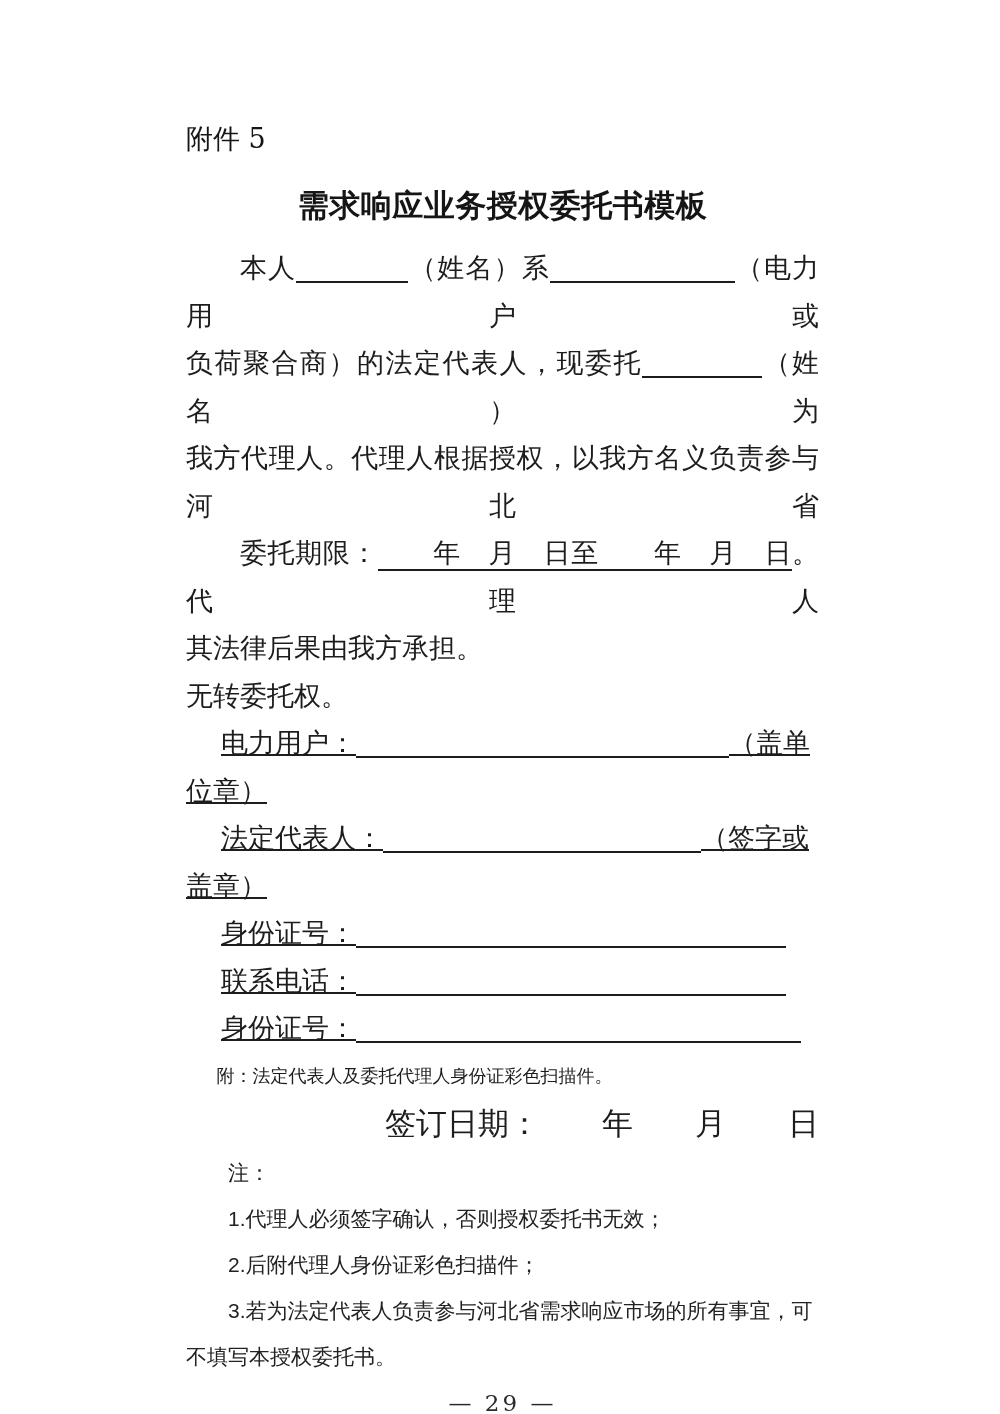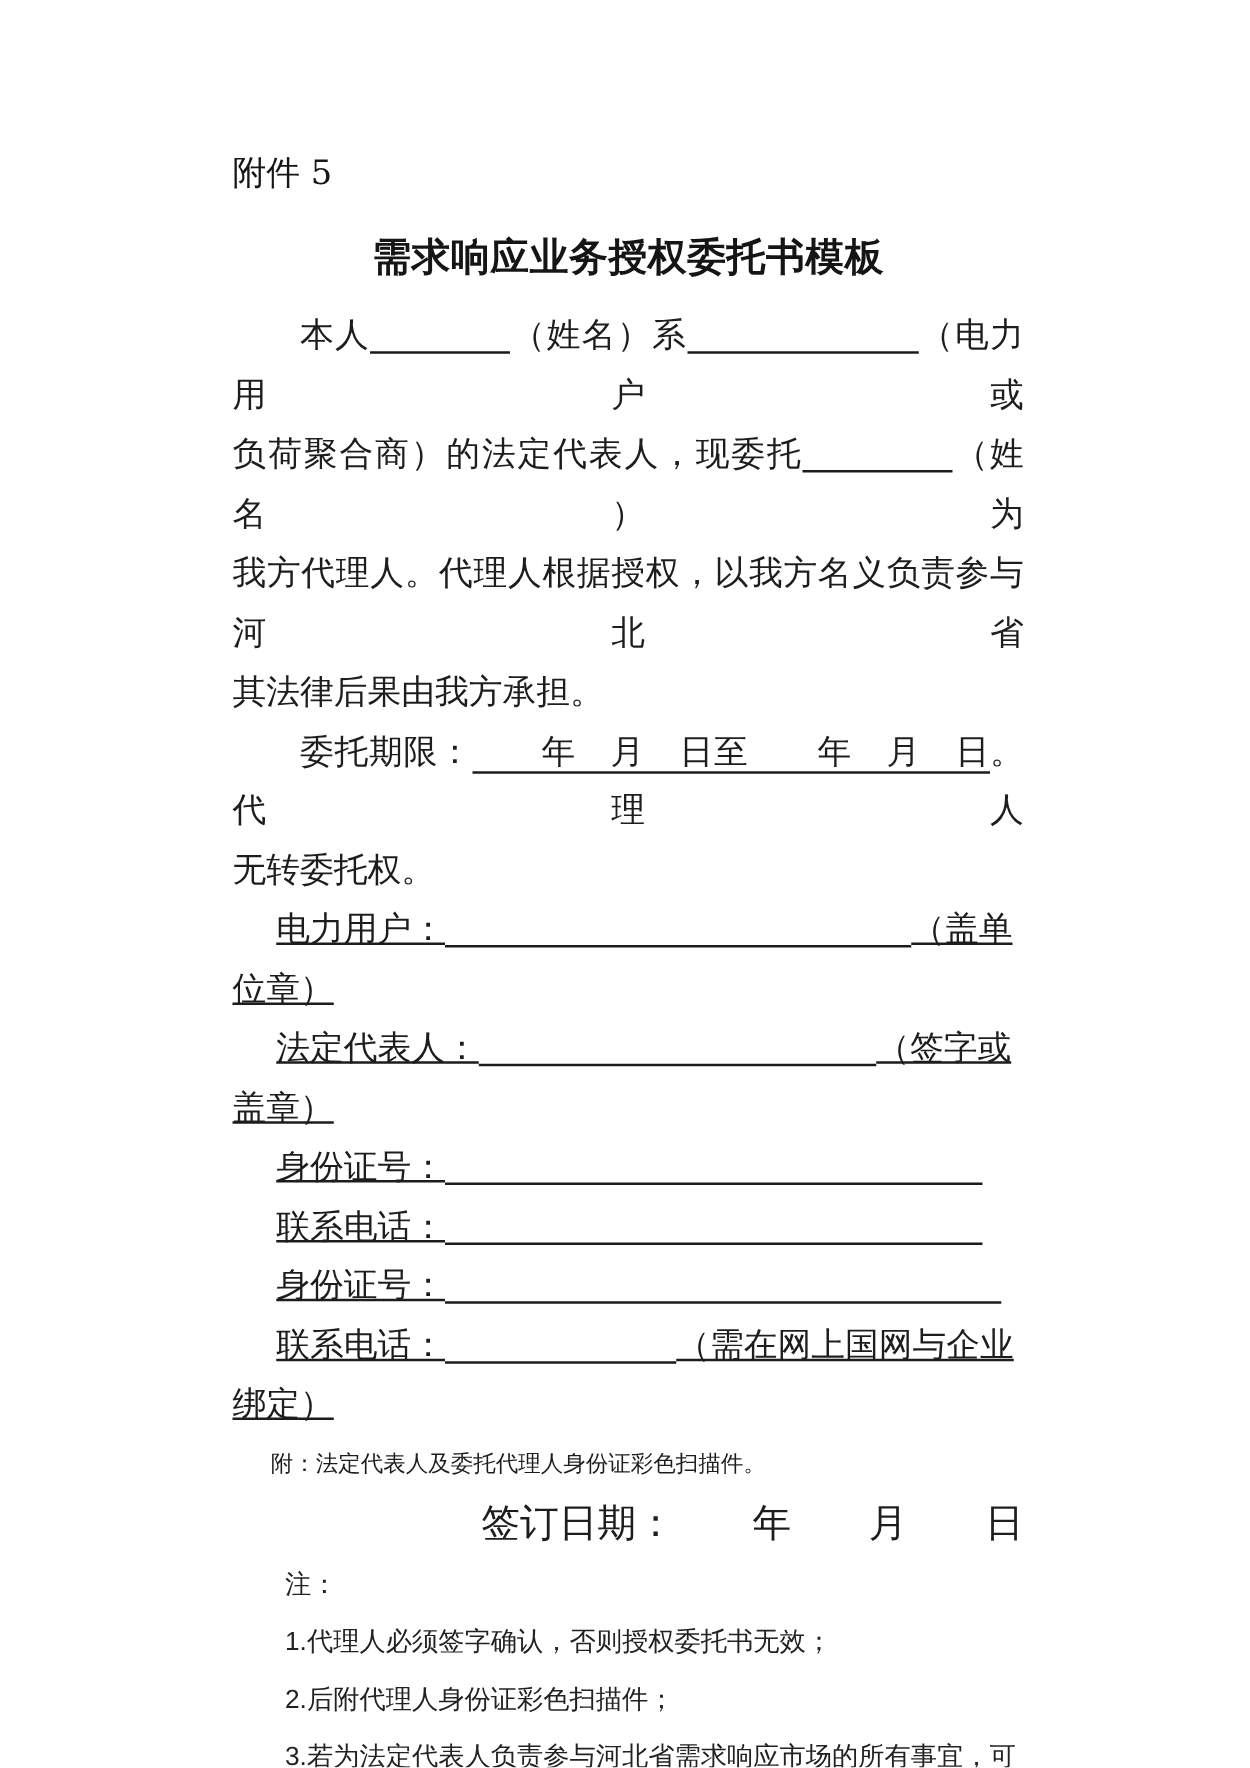--- a/index.html
+++ b/index.html
@@ -92,31 +92,30 @@
 
   <div class="attach-label">附件 5</div>
 
   <h1 class="doc-title">需求响应业务授权委托书模板</h1>
 
   <div class="body-block">
 
     <div class="line j indent"><span>本人</span><span class="blank" style="width:112px"></span><span>（姓名）系</span><span class="blank" style="width:185px"></span><span>（电力用户或</span></div>
     <div class="line j"><span>负荷聚合商）的法定代表人，现委托</span><span class="blank" style="width:120px"></span><span>（姓名）为</span></div>
     <div class="line j">我方代理人。代理人根据授权，以我方名义负责参与河北省</div>
+    <div class="line j indent"><span>委托期限：</span><span class="ul-text">　　年　月　日至　　年　月　日</span><span>。代理人</span></div>
+
     <div class="line">其法律后果由我方承担。</div>
-
-    <div class="line j indent"><span>委托期限：</span><span class="ul-text">　　年　月　日至　　年　月　日</span><span>。代理人</span></div>
     <div class="line">无转委托权。</div>
 
     <div class="line f-indent"><span>电力用户：</span><span class="blank" style="width:373px"></span><span>（盖单位章）</span></div>
     <div class="line f-indent"><span>法定代表人：</span><span class="blank" style="width:318px"></span><span>（签字或盖章）</span></div>
     <div class="line f-indent"><span>身份证号：</span><span class="blank" style="width:430px"></span><span></span></div>
     <div class="line f-indent"><span>联系电话：</span><span class="blank" style="width:430px"></span><span></span></div>
     <div class="line f-indent"><span>身份证号：</span><span class="blank" style="width:445px"></span><span></span></div>
-    <div class="line f-indent"><span>联系电话：</span><span class="blank" style="width:185px"></span><span>（需在网上国网与企业绑定）</span></div>
 
     <div class="attach-note">附：法定代表人及委托代理人身份证彩色扫描件。</div>
     <div class="sign-date">签订日期：　　年　　月　　日</div>
 
     <div class="notes-block">
       <div class="note-line">注：</div>
       <div class="note-line">1.代理人必须签字确认，否则授权委托书无效；</div>
       <div class="note-line">2.后附代理人身份证彩色扫描件；</div>
       <div class="note-line">3.若为法定代表人负责参与河北省需求响应市场的所有事宜，可不填写本授权委托书。</div>
     </div>

